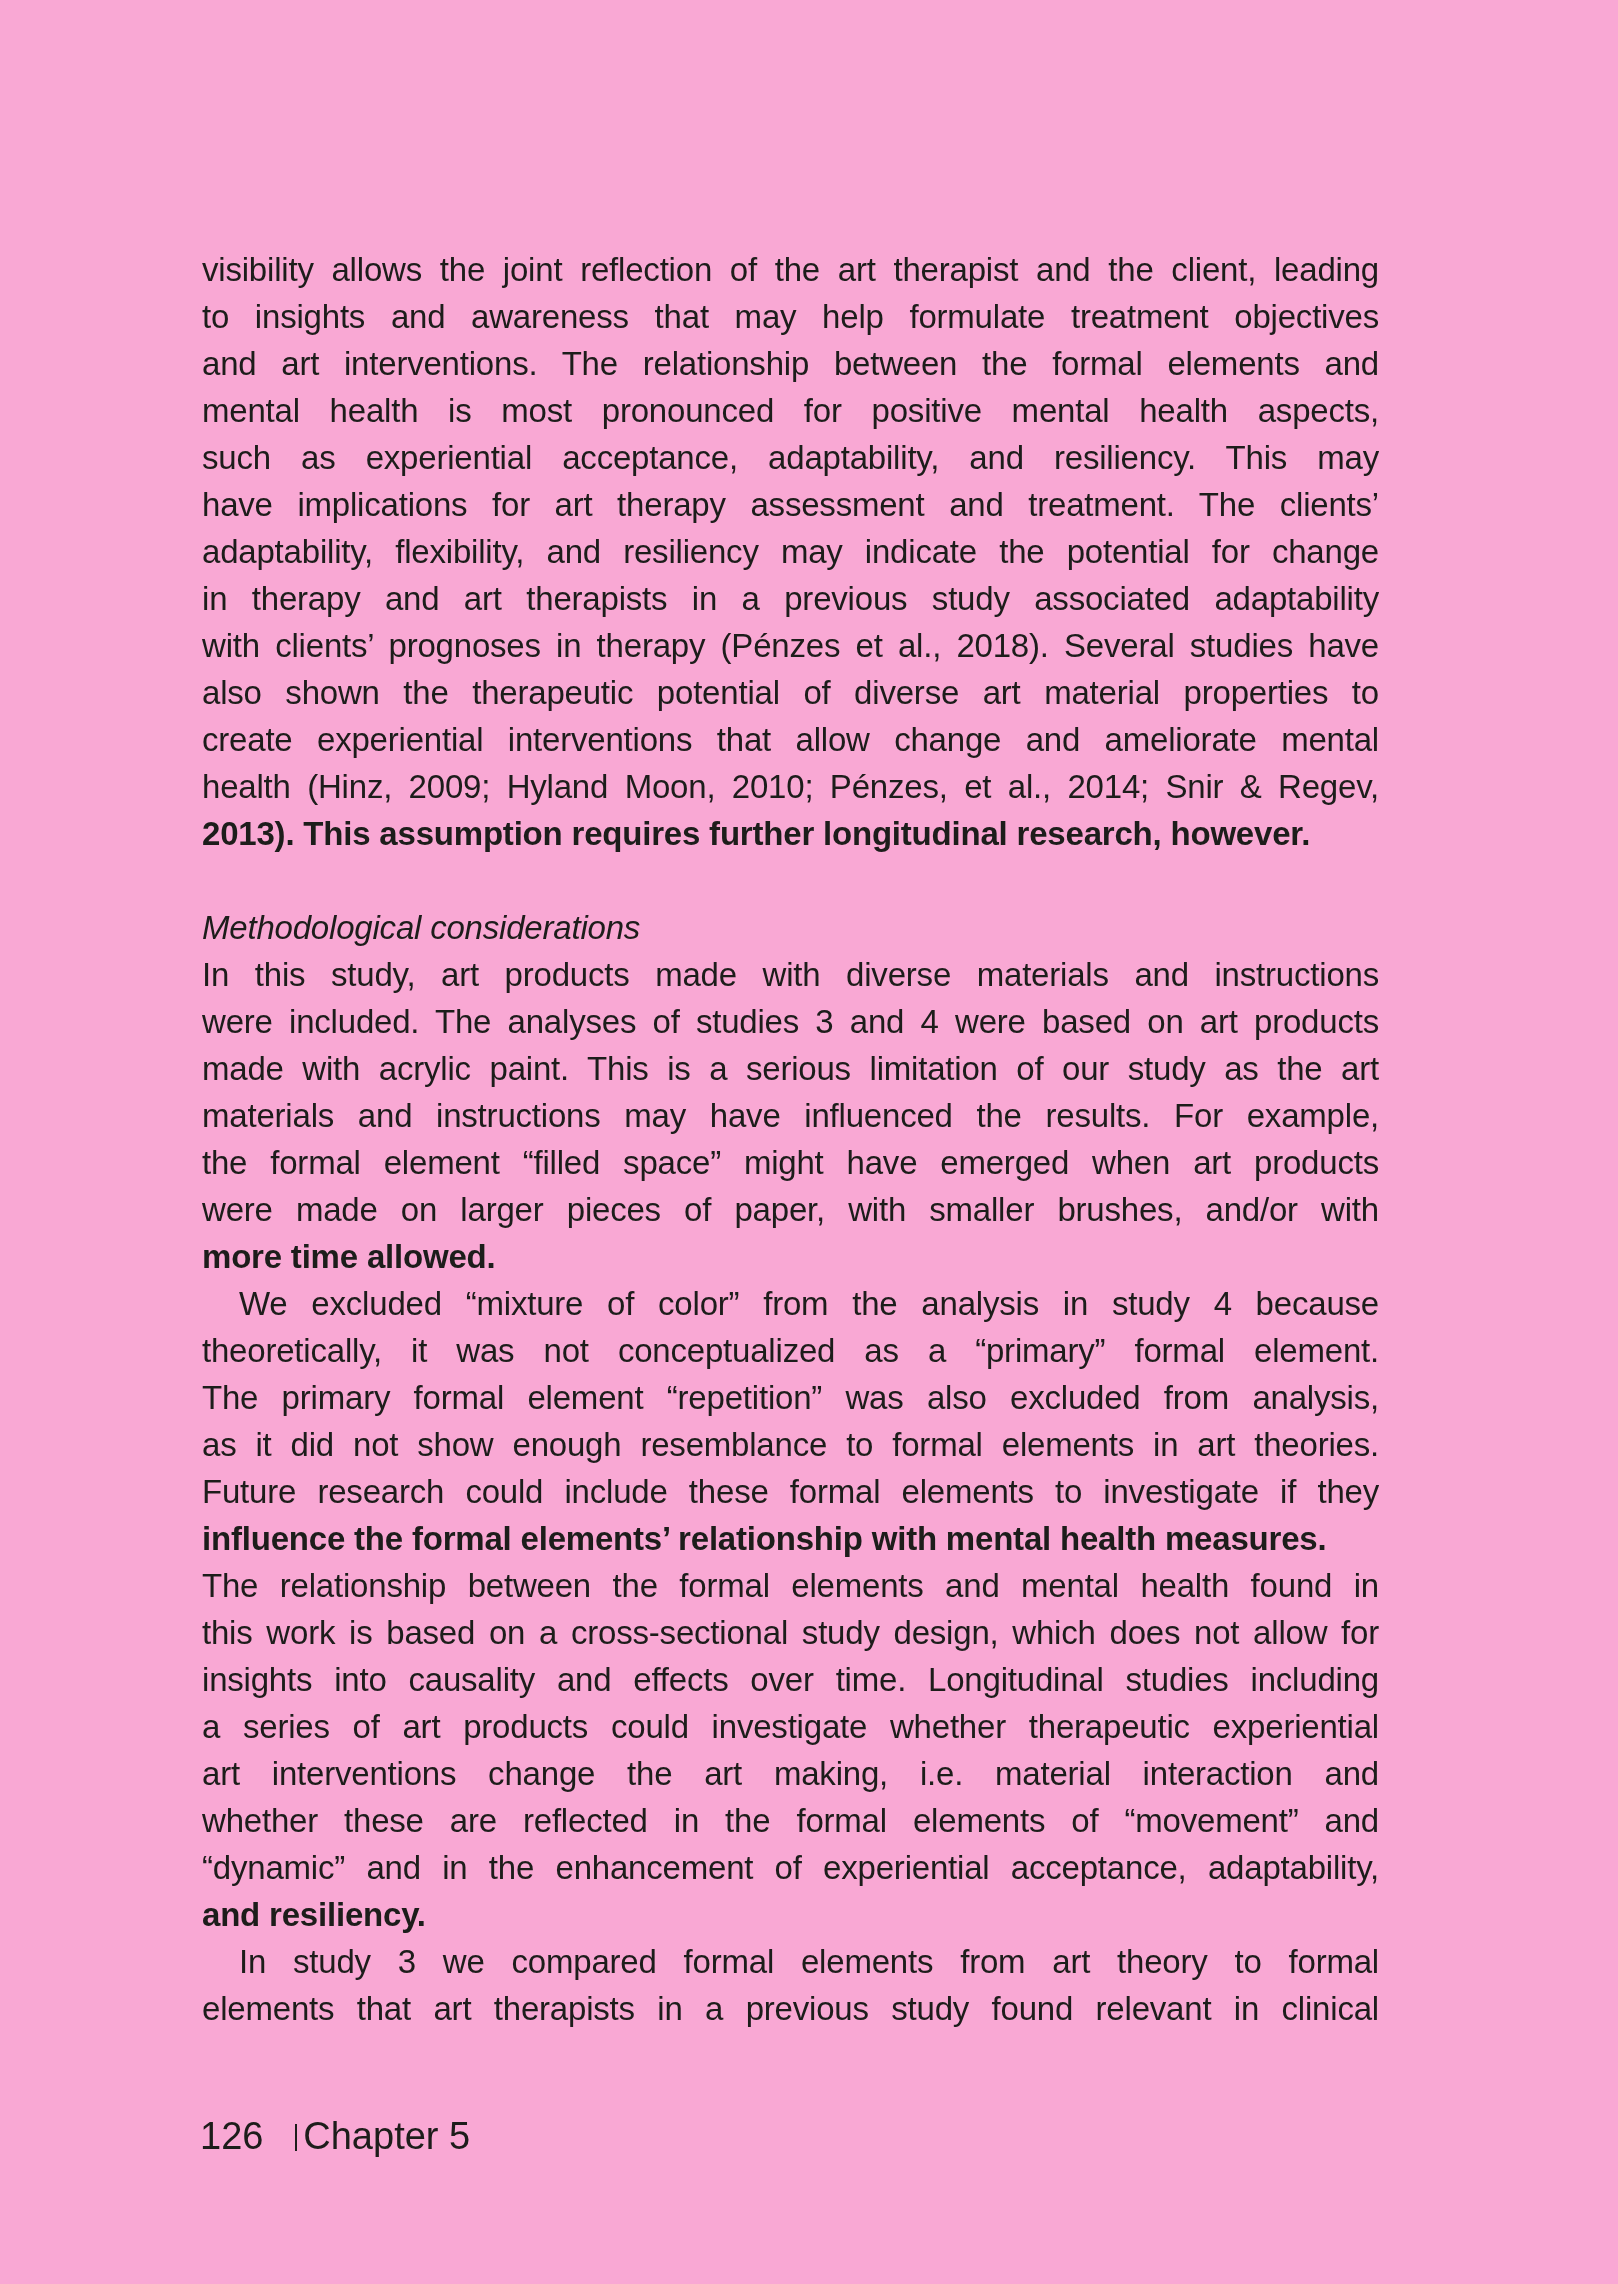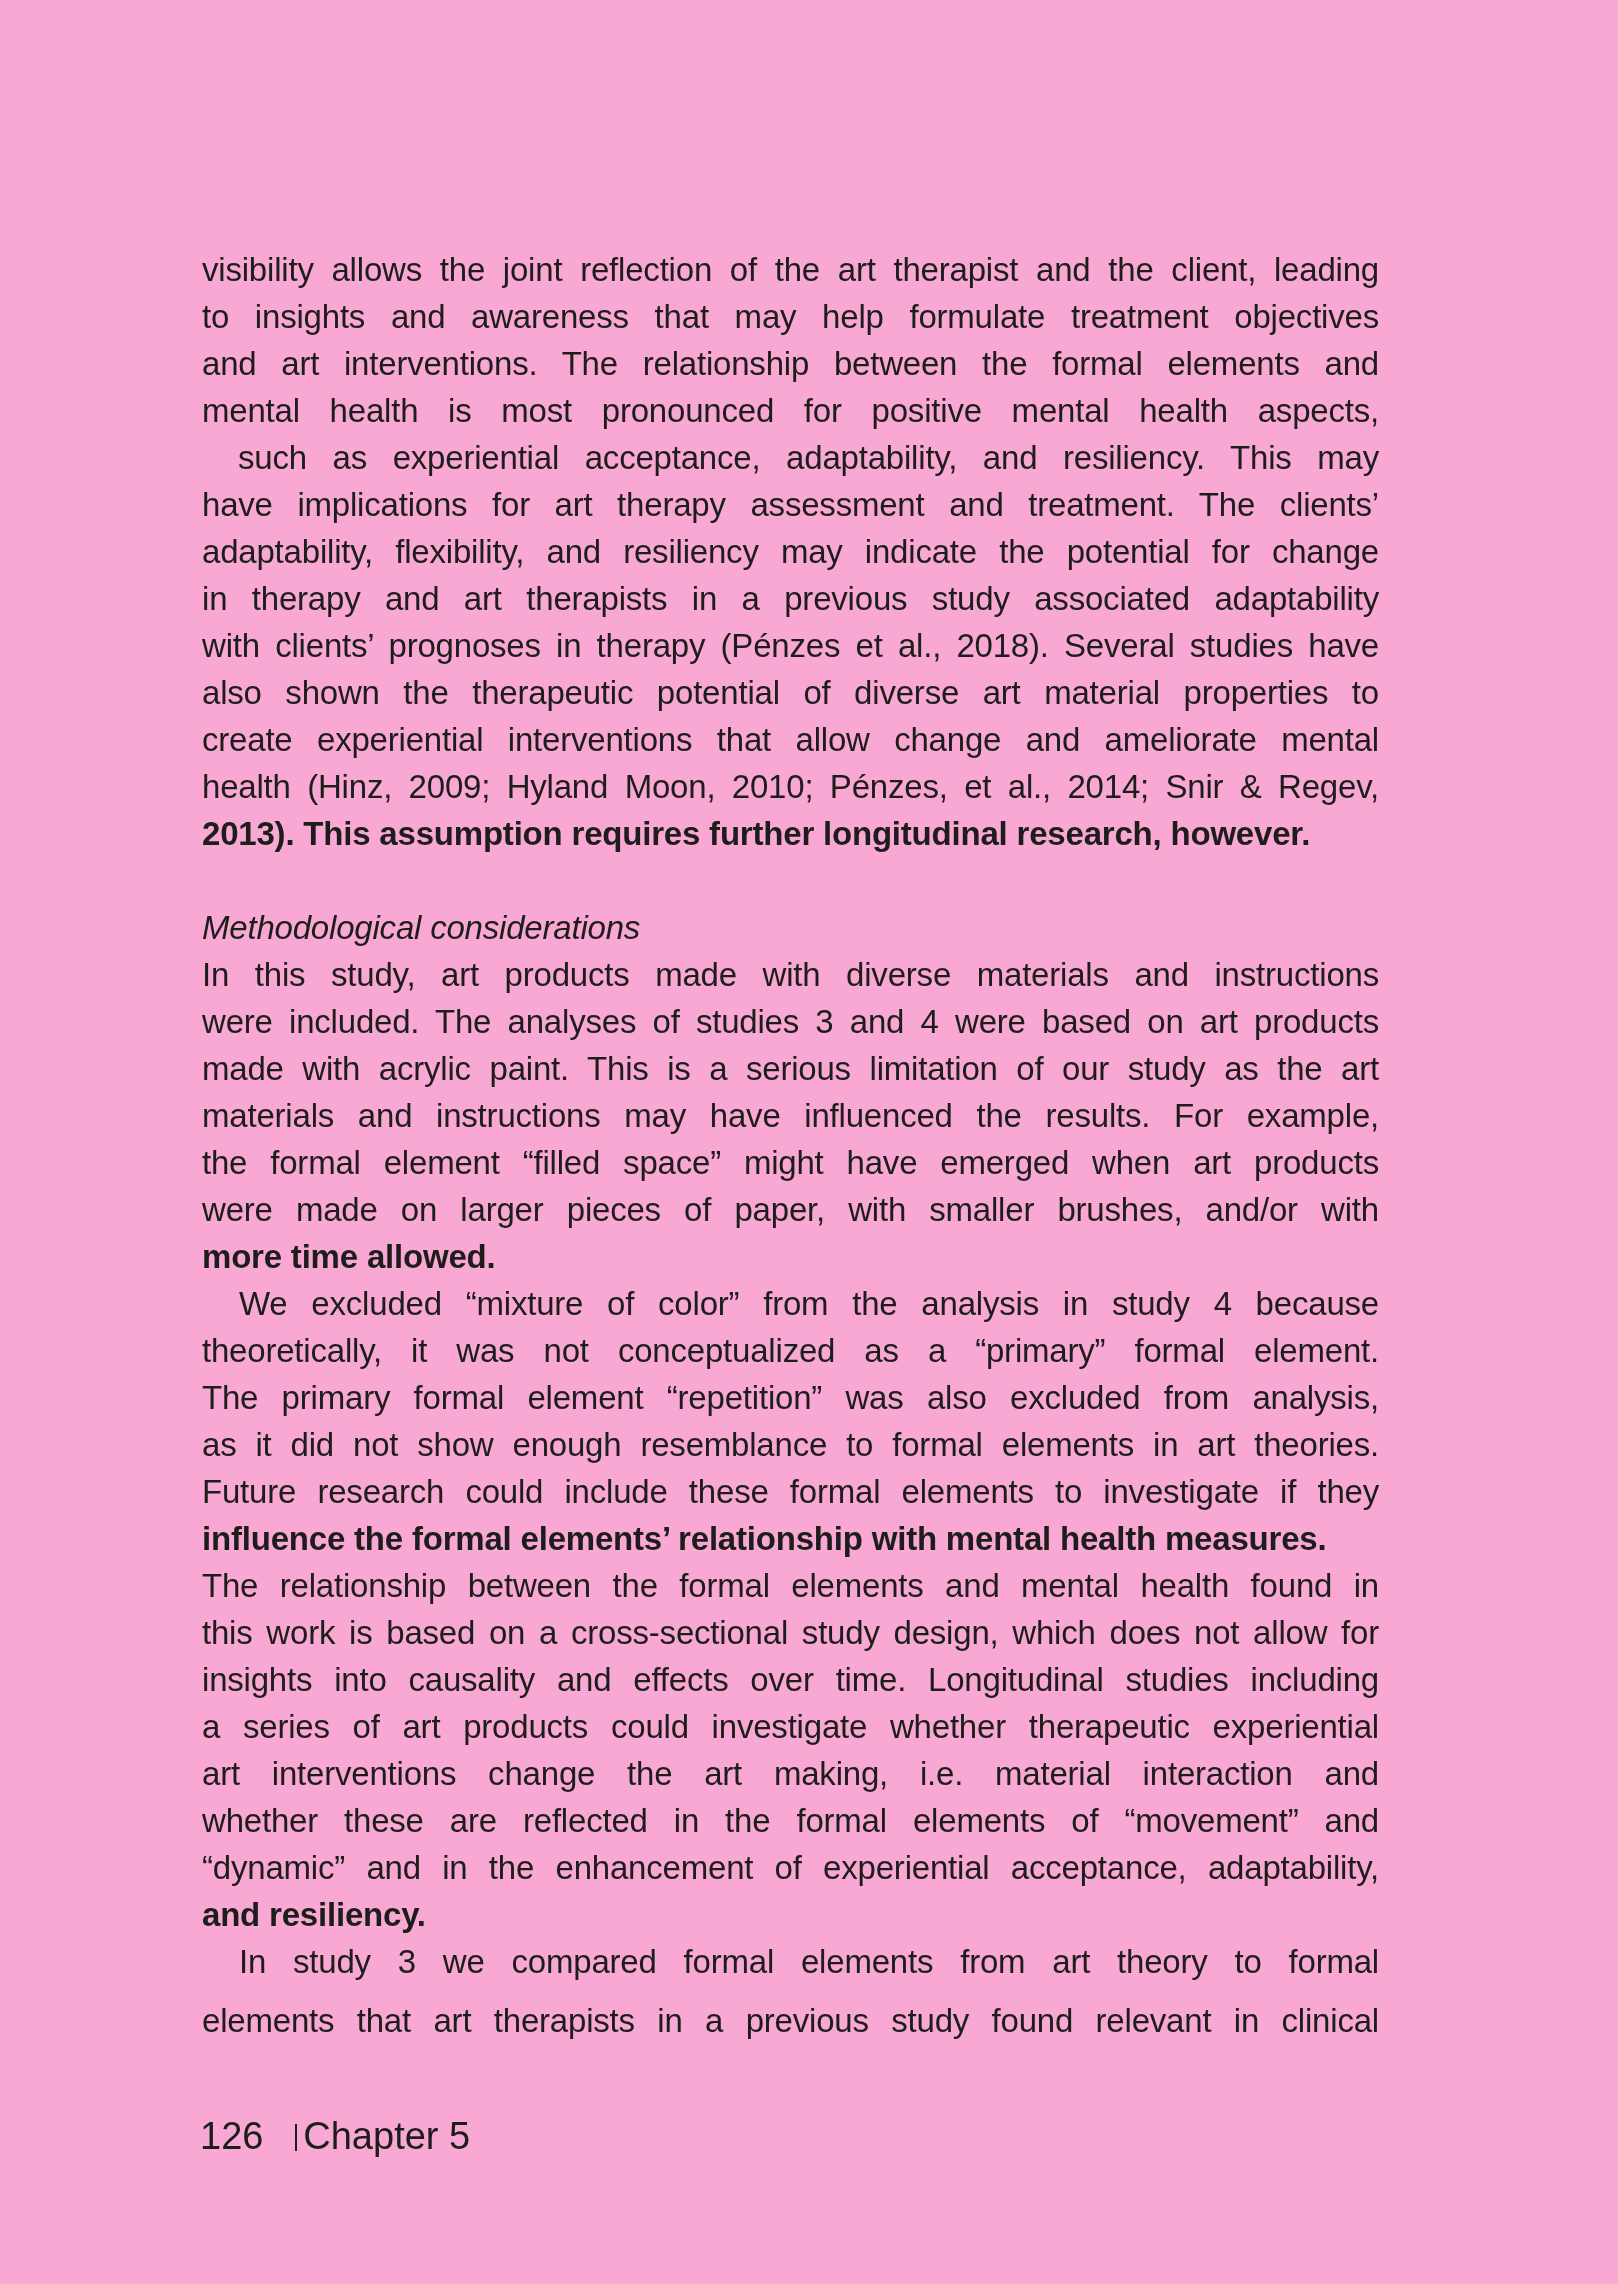--- a/index.html
+++ b/index.html
@@ -83,21 +83,21 @@
 <body>
 
 <div class="page">
   <div class="column">
 
     <div>
       <span class="line" style="white-space: normal; overflow: hidden;">visibility allows the joint reflection of the art therapist and the client, leading</span>
       <span class="line" style="white-space: normal; overflow: hidden;">to insights and awareness that may help formulate treatment objectives</span>
       <span class="line" style="white-space: normal; overflow: hidden;">and art interventions. The relationship between the formal elements and</span>
       <span class="line" style="white-space: normal; overflow: hidden;">mental health is most pronounced for positive mental health aspects,</span>
-      <span class="line" style="white-space: normal; overflow: hidden; margin-left: 36px;">such as experiential acceptance, adaptability, and resiliency. This may</span>
+      <span class="line" style="white-space: normal; overflow: hidden;">such as experiential acceptance, adaptability, and resiliency. This may</span>
       <span class="line" style="white-space: normal; overflow: hidden;">have implications for art therapy assessment and treatment. The clients’</span>
       <span class="line" style="white-space: normal; overflow: hidden;">adaptability, flexibility, and resiliency may indicate the potential for change</span>
       <span class="line" style="white-space: normal; overflow: hidden;">in therapy and art therapists in a previous study associated adaptability</span>
       <span class="line" style="white-space: normal; overflow: hidden;">with clients’ prognoses in therapy (Pénzes et al., 2018). Several studies have</span>
       <span class="line" style="white-space: normal; overflow: hidden;">also shown the therapeutic potential of diverse art material properties to</span>
       <span class="line" style="white-space: normal; overflow: hidden;">create experiential interventions that allow change and ameliorate mental</span>
       <span class="line" style="white-space: normal; overflow: hidden;">health (Hinz, 2009; Hyland Moon, 2010; Pénzes, et al., 2014; Snir &amp; Regev,</span>
       <span class="line last">2013). This assumption requires further longitudinal research, however.</span>
     </div>
 
@@ -130,21 +130,21 @@
       <span class="line" style="white-space: normal; overflow: hidden;">insights into causality and effects over time. Longitudinal studies including</span>
       <span class="line" style="white-space: normal; overflow: hidden;">a series of art products could investigate whether therapeutic experiential</span>
       <span class="line" style="white-space: normal; overflow: hidden;">art interventions change the art making, i.e. material interaction and</span>
       <span class="line" style="white-space: normal; overflow: hidden;">whether these are reflected in the formal elements of “movement” and</span>
       <span class="line" style="white-space: normal; overflow: hidden;">“dynamic” and in the enhancement of experiential acceptance, adaptability,</span>
       <span class="line last">and resiliency.</span>
     </div>
 
     <div>
       <span class="line indent" style="white-space: normal; overflow: hidden;">In study 3 we compared formal elements from art theory to formal</span>
-      <span class="line" style="white-space: normal; overflow: hidden; margin-top: 12px;">elements that art therapists in a previous study found relevant in clinical</span>
+      <span class="line" style="white-space: normal; overflow: hidden;">elements that art therapists in a previous study found relevant in clinical</span>
     </div>
 
   </div>
 
   <div class="footer">
     <span class="page-number">126</span><span class="sep"></span><span>Chapter 5</span>
   </div>
 </div>
 
 

